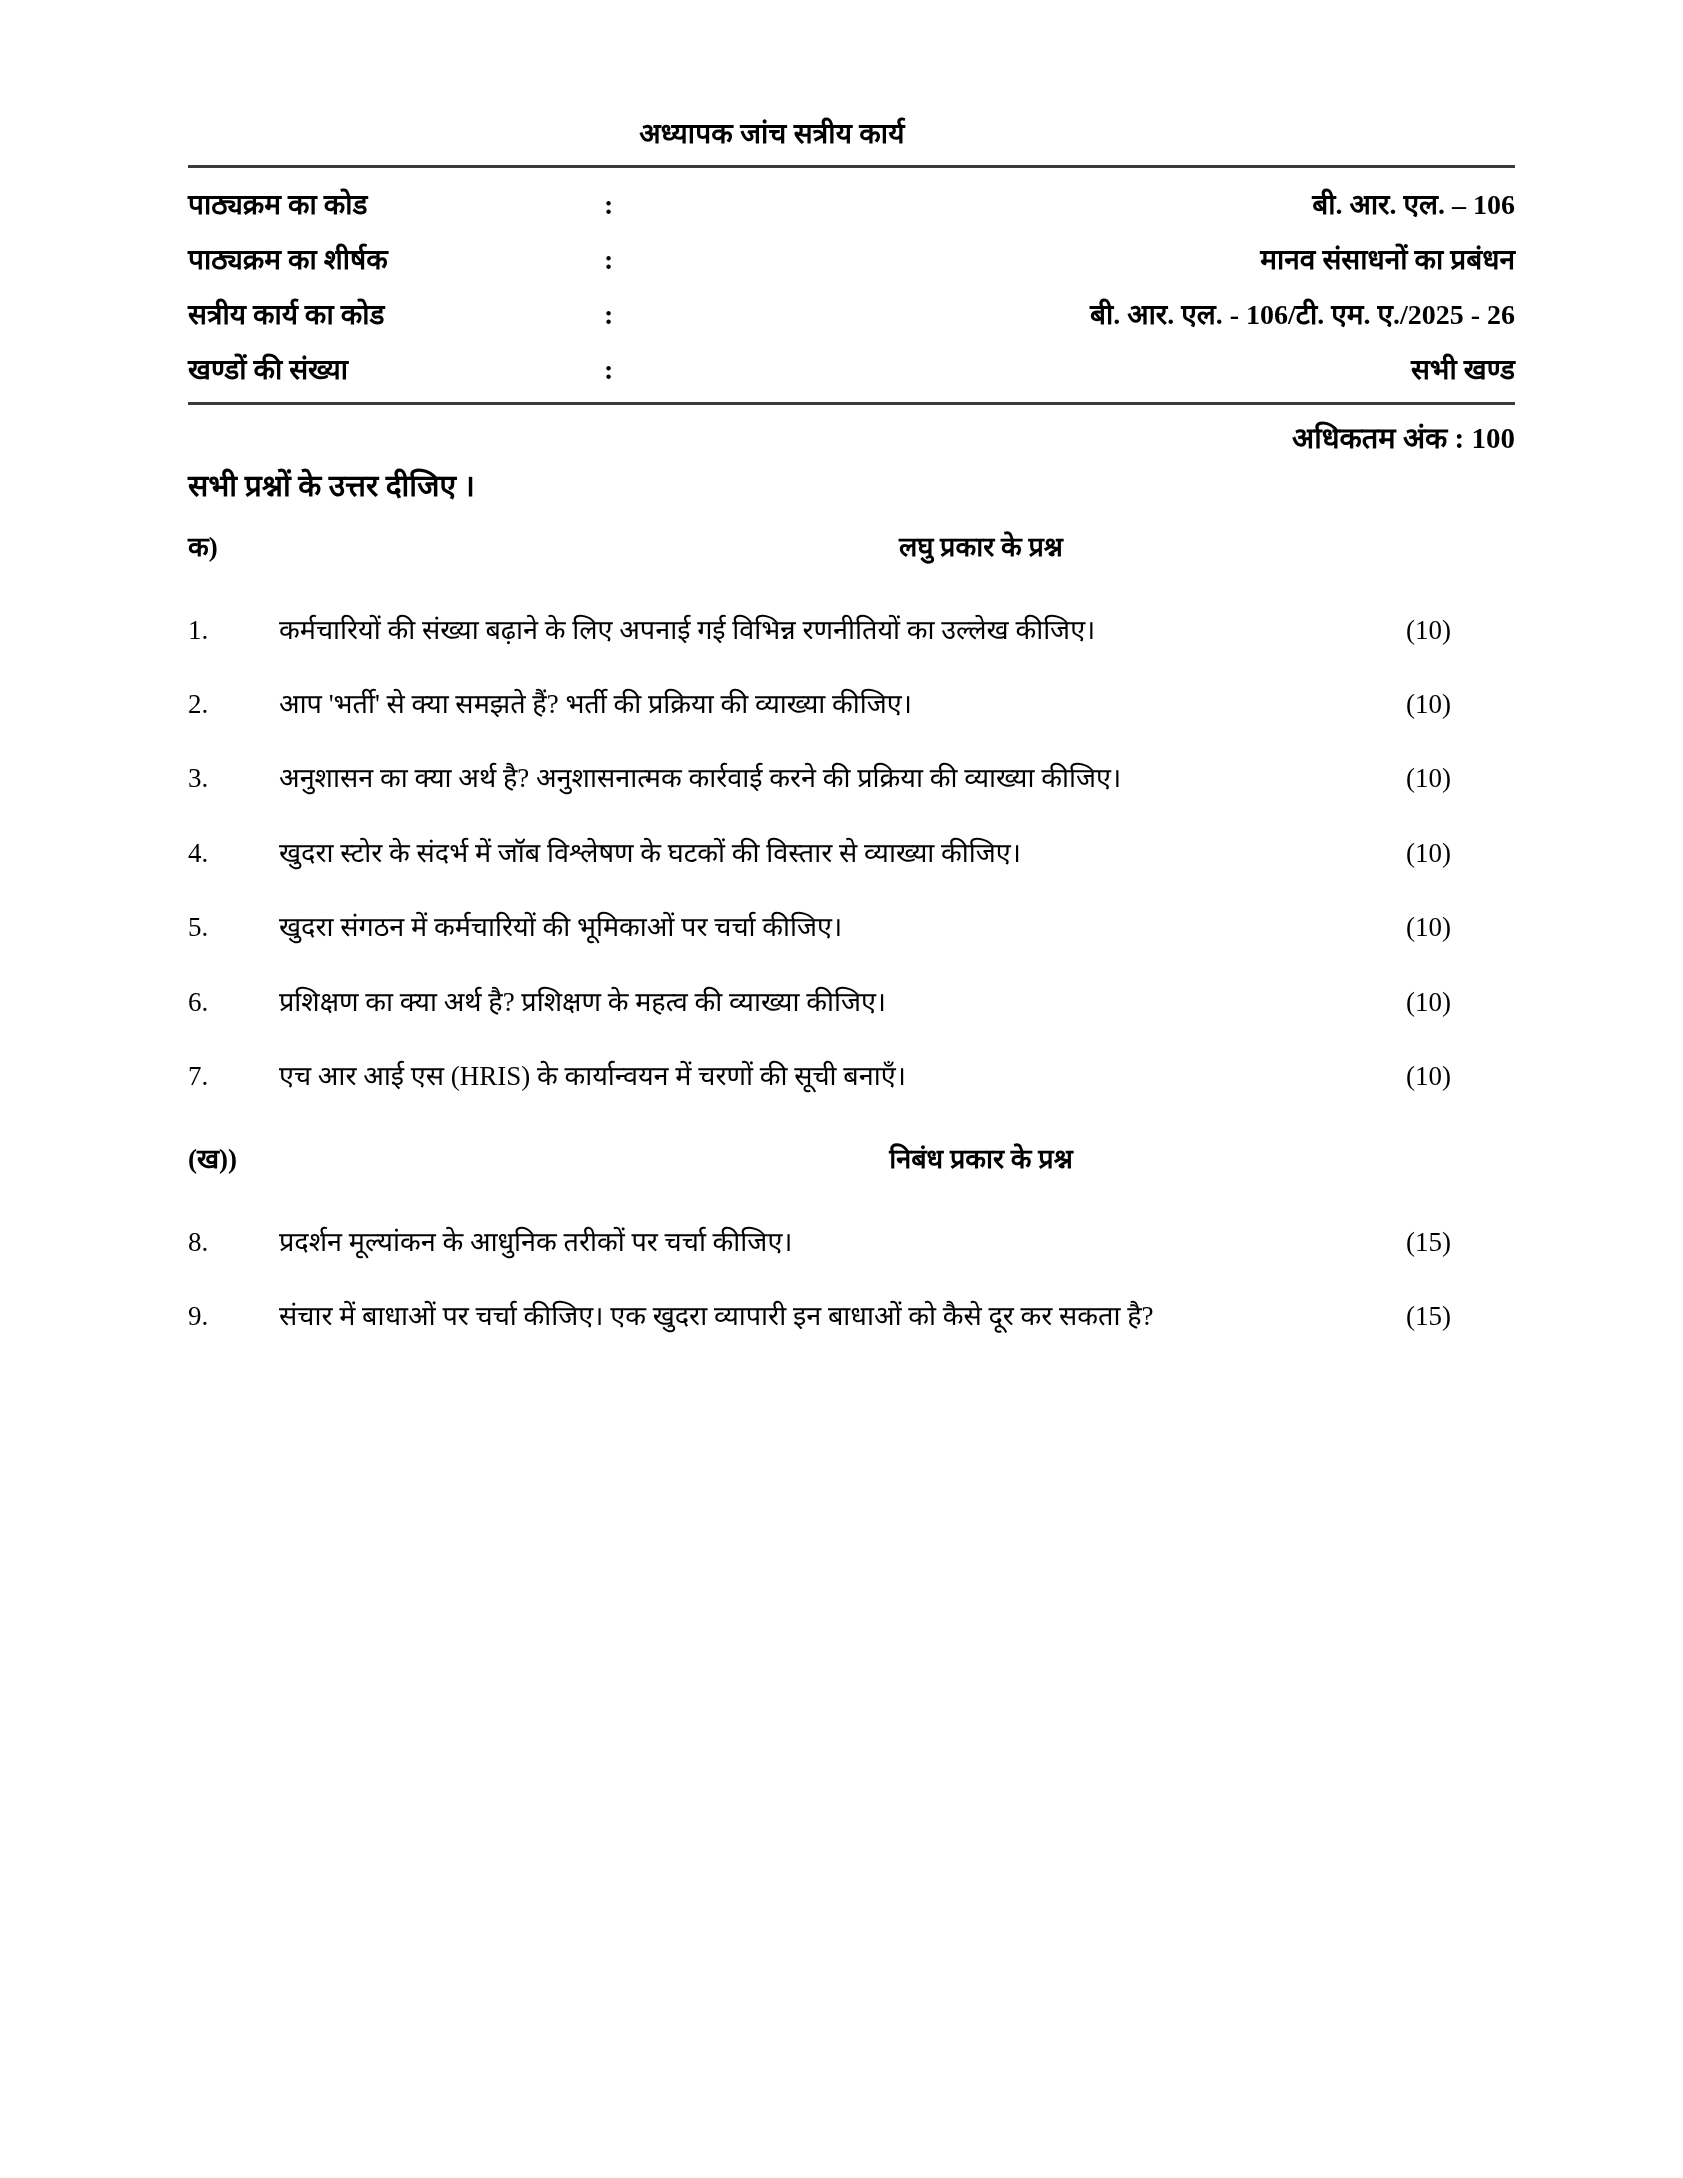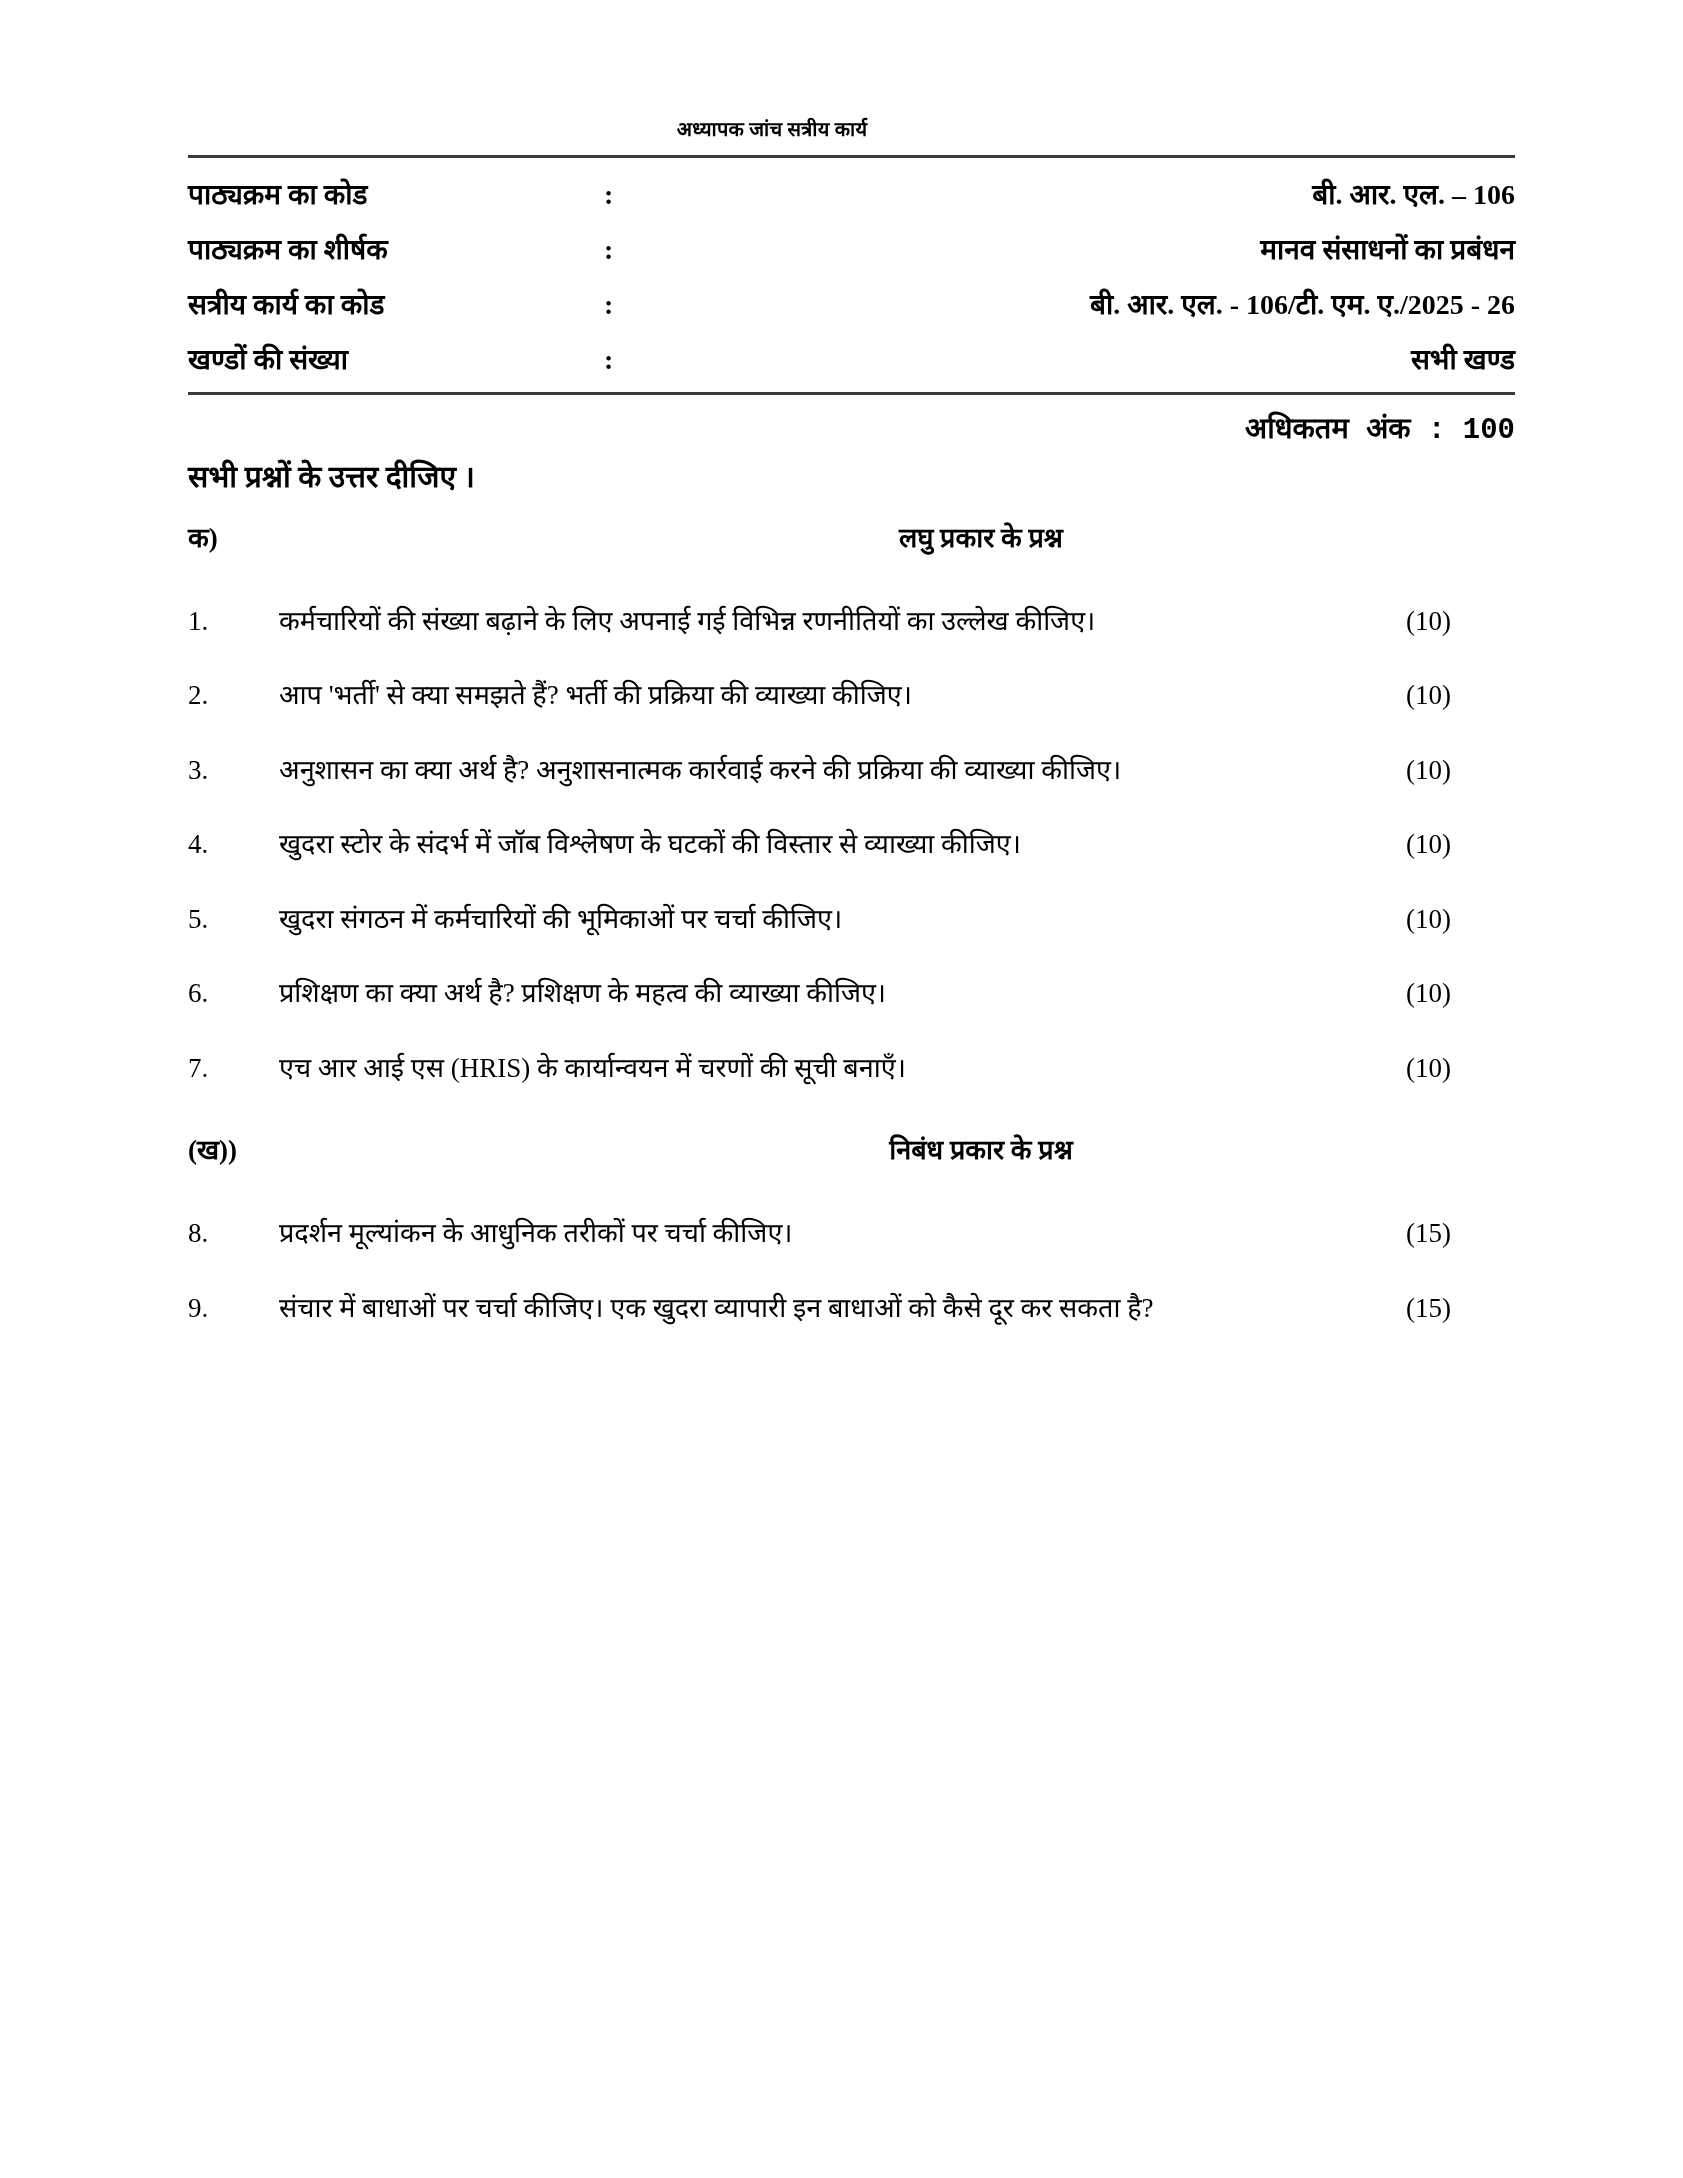--- a/index.html
+++ b/index.html
@@ -20,21 +20,21 @@
     width: 1683px;
     height: 2178px;
     box-sizing: border-box;
     padding: 0;
   }
 
   
   .doc-title {
     text-align: center;
     font-weight: bold;
-    font-size: 20px;
+    font-size: 28px;
     letter-spacing: 0.2px;
     margin: 0;
     padding-top: 117px;
     padding-right: 139px;
     line-height: 1.2;
   }
 
   
   .header-block {
     margin: 14px 168px 0 188px;
@@ -58,21 +58,20 @@
   td.h-colon { width: 119px; text-align: left; }
   td.h-value { text-align: right; }
   .v-indent { padding-left: 16px; display: inline-block; }
 
   
   .maxmarks-row {
     margin: 12px 168px 0 188px;
     text-align: right;
     font-weight: bold;
     font-size: 29px;
-    font-family: Liberation Mono, monospace;
   }
 
   
   .instruction {
     margin: 8px 0 0 188px;
     font-weight: bold;
     font-size: 30px;
   }
 
   

